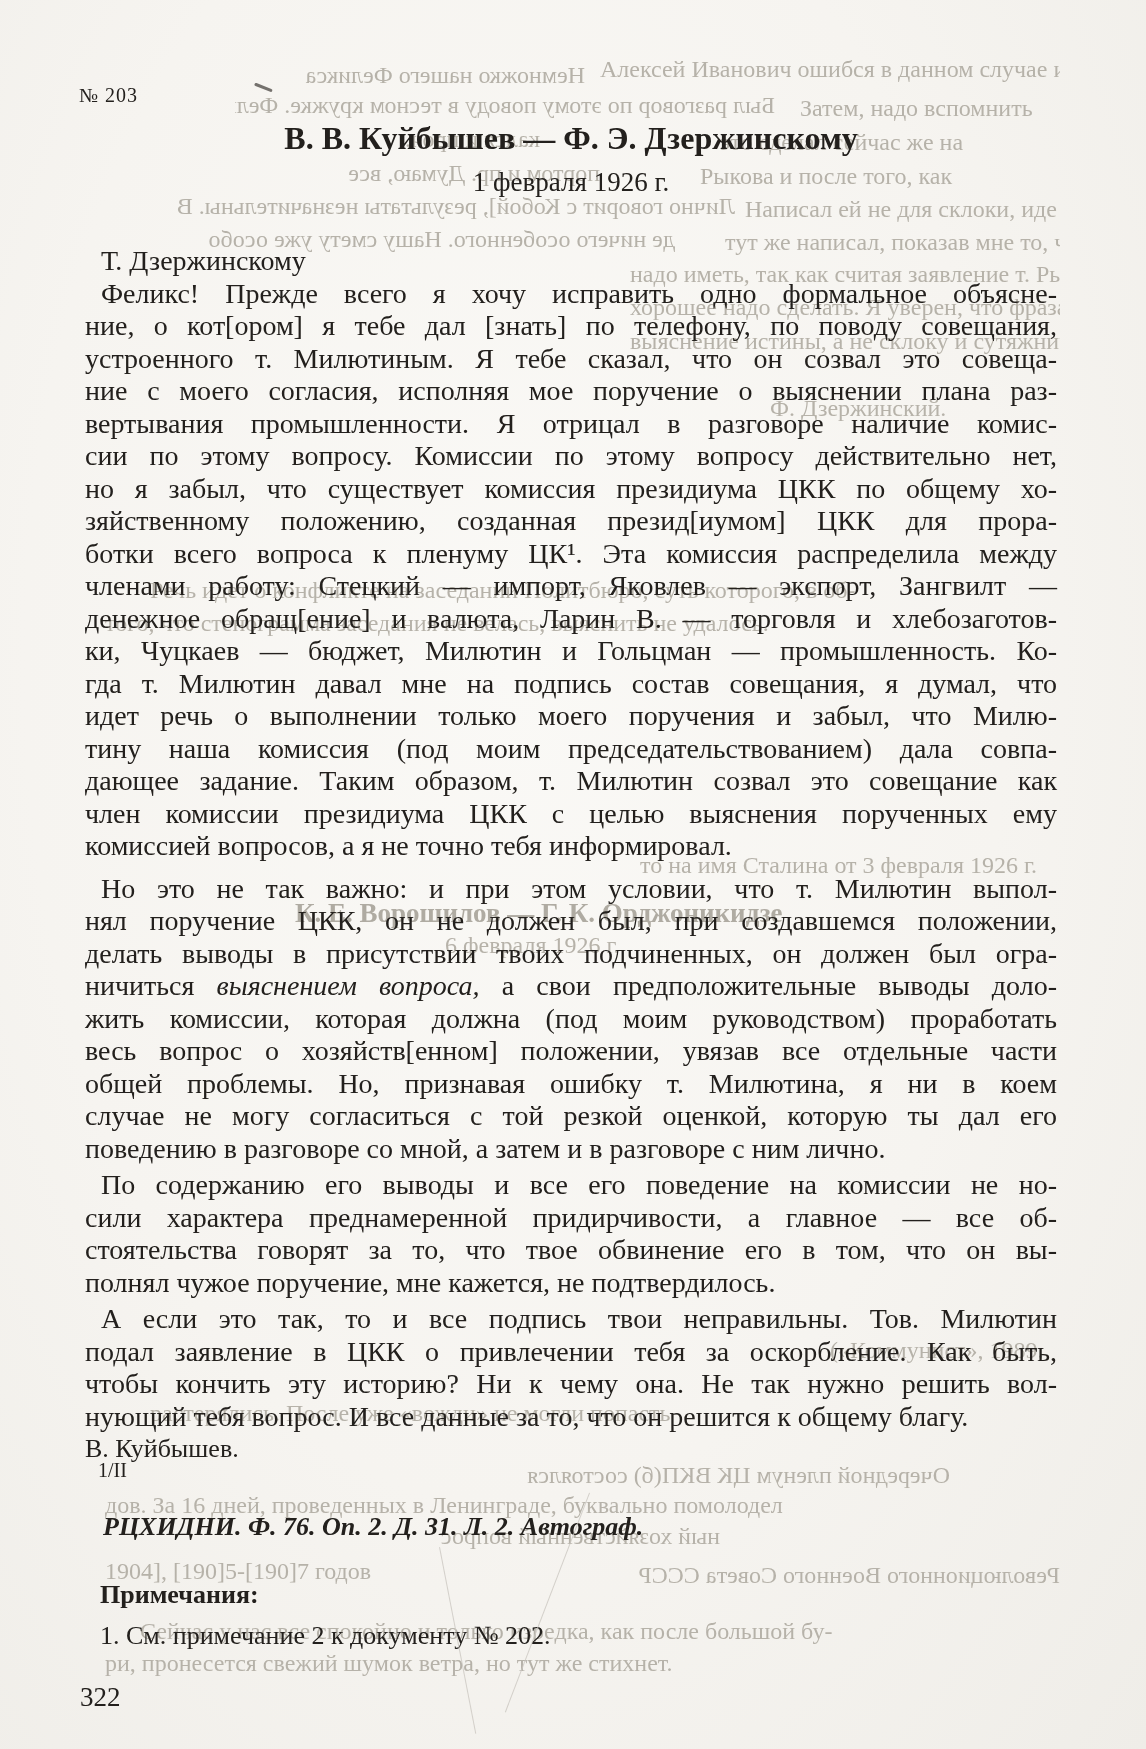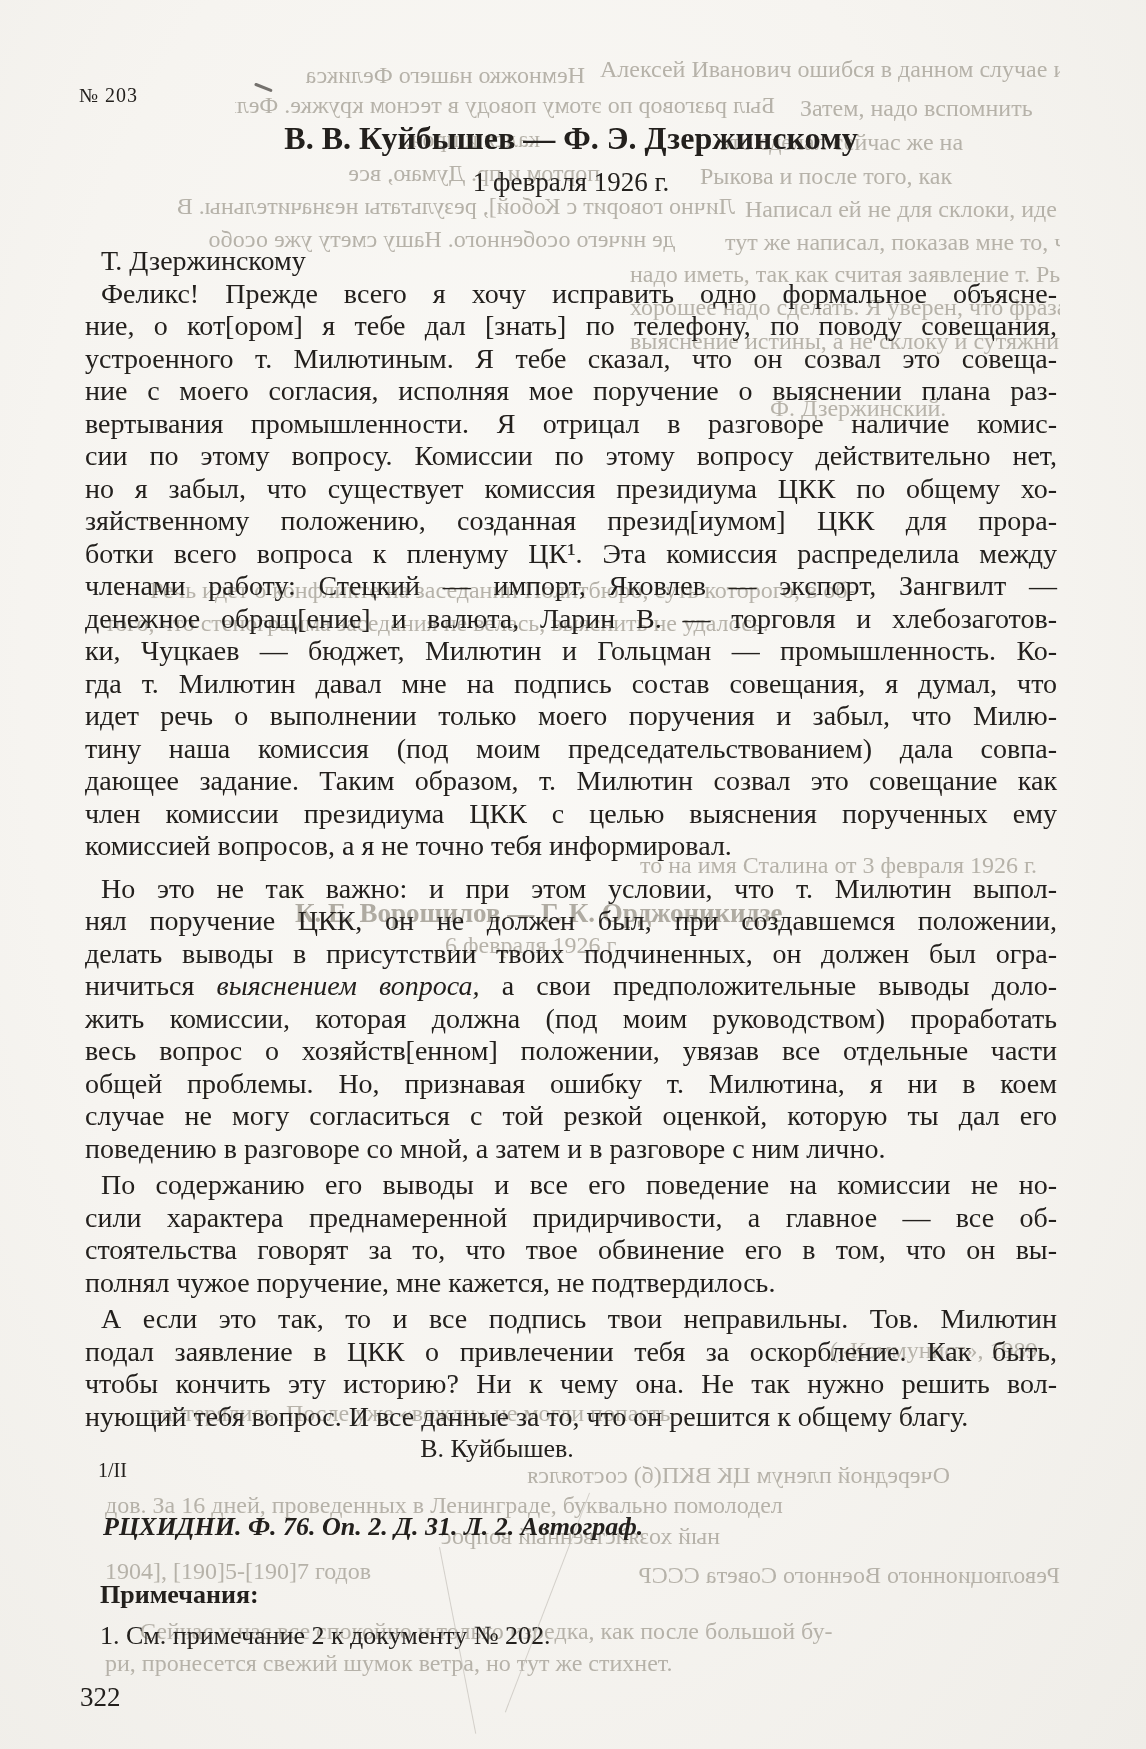--- a/index.html
+++ b/index.html
@@ -21,21 +21,21 @@
   
   .hdr-num{position:absolute;top:84px;left:79px;width:972px;font-size:20px;letter-spacing:1px;}
   .hdr-title{position:absolute;top:120px;left:85px;width:972px;text-align:center;font-size:32px;font-weight:bold;}
   .hdr-date{position:absolute;top:167px;left:85px;width:972px;text-align:center;font-size:27px;}
   
   #letter-body{position:absolute;top:245px;left:85px;width:972px;font-size:28px;line-height:32.5px;}
   .line{text-align:justify;text-align-last:justify;}
   .line.last{text-align-last:left;}
   .para .line.first{text-indent:16px;}
   .it{font-style:italic;}
-  .sig{position:absolute;top:1434px;left:85px;width:972px;text-align:center;
+  .sig{position:absolute;top:1434px;left:85px;width:972px;text-align:left;
        padding-right:148px;box-sizing:border-box;font-size:26px;}
   .datesigned{position:absolute;top:1459px;left:98px;font-size:20px;}
   .archive{position:absolute;top:1512px;left:103px;font-size:26px;font-style:italic;font-weight:bold;}
   .notes-h{position:absolute;top:1580px;left:100px;font-size:26px;font-weight:bold;}
   .note-1{position:absolute;top:1621px;left:100px;font-size:26px;}
   .pagenum{position:absolute;top:1682px;left:80px;font-size:27px;}
   
   .penmark{position:absolute;top:86px;left:254px;width:19px;height:2.5px;background:#54504c;
            transform:rotate(22deg);border-radius:2px;opacity:.8;}
   .scratch{position:absolute;height:1px;background:#cbc7c0;transform-origin:left top;opacity:.8;}

